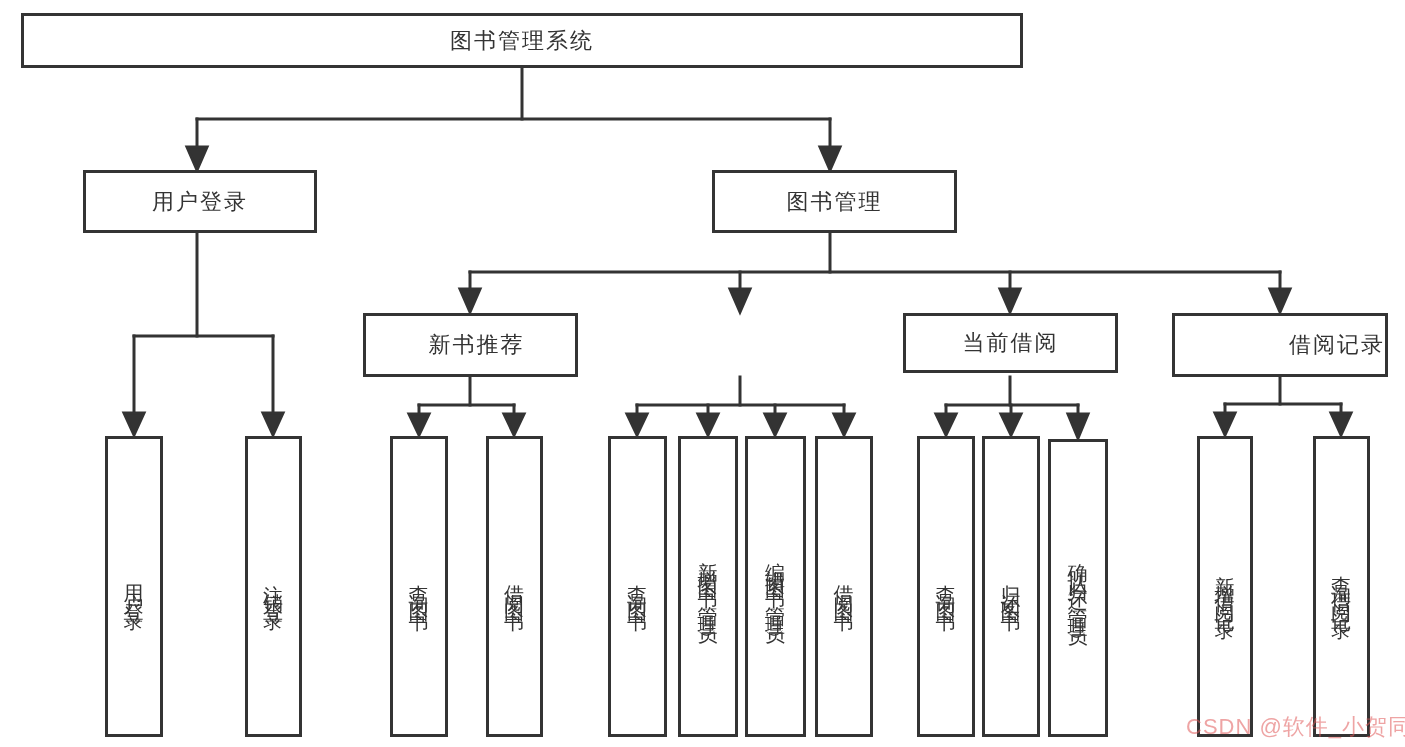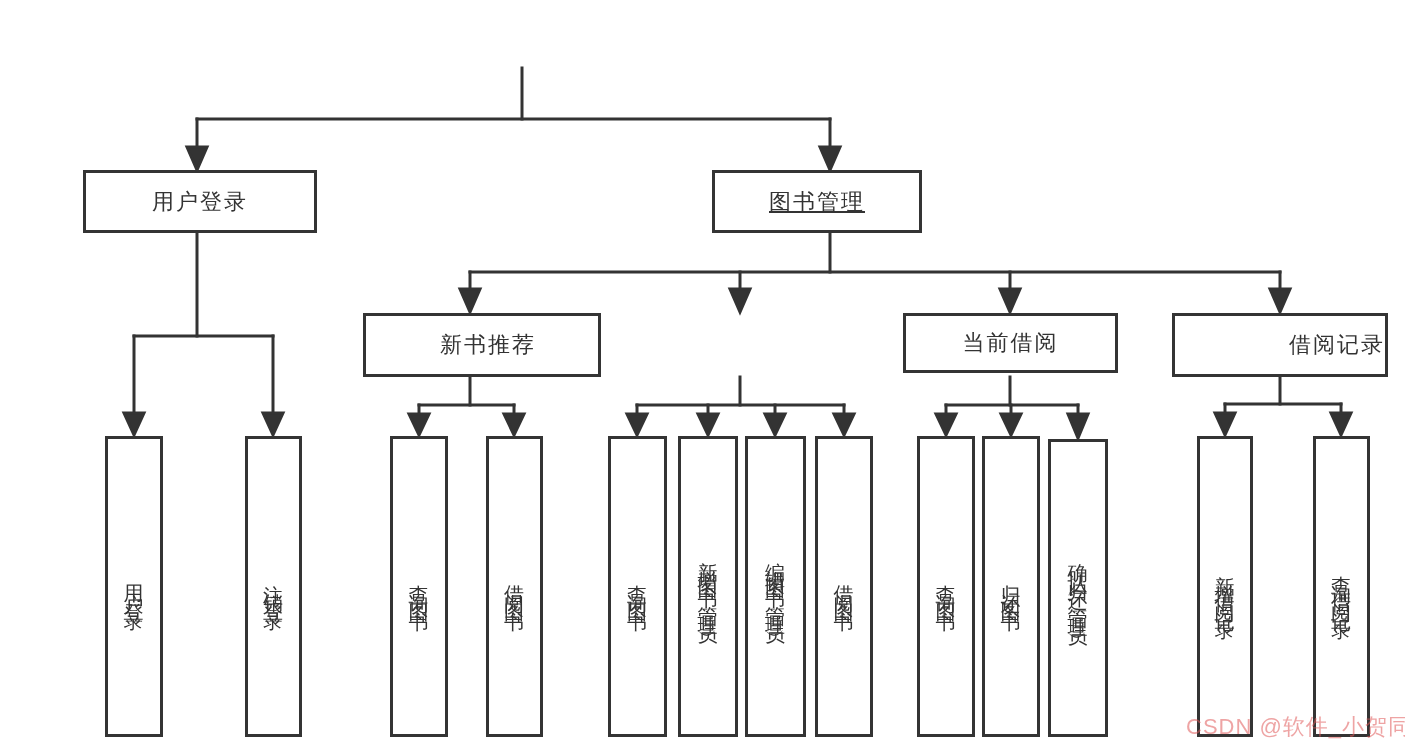--- a/index.html
+++ b/index.html
@@ -127,29 +127,32 @@
     <g>
       <line x1="1280" y1="377" x2="1280" y2="404"></line>
       <line x1="1225" y1="404" x2="1341" y2="404"></line>
       <line x1="1225" y1="404" x2="1225" y2="413"></line>
       <polygon points="1215,413 1235,413 1225,435"></polygon>
       <line x1="1341" y1="404" x2="1341" y2="413"></line>
       <polygon points="1331,413 1351,413 1341,435"></polygon>
     </g>
   </svg>
 
+  <div class="box" style="left:21px; top:13px; width:1002px; height:55px;">
+    <span class="hlabel">图书管理系统</span>
+  </div>
 
   <div class="box" style="left:83px; top:170px; width:234px; height:63px;">
     <span class="hlabel">用户登录</span>
   </div>
-  <div class="box" style="left:712px; top:170px; width:210px; height:63px;text-decoration:underline;">
+  <div class="box" style="left:712px; top:170px; width:245px; height:63px;">
     <span class="hlabel">图书管理</span>
   </div>
 
-  <div class="box" style="left:363px; top:313px; width:238px; height:64px;padding-left:12px;">
+  <div class="box" style="left:363px; top:313px; width:215px; height:64px;padding-left:12px;">
     <span class="hlabel">新书推荐</span>
   </div>
   <div class="box" style="left:903px; top:313px; width:215px; height:60px;">
     <span class="hlabel">当前借阅</span>
   </div>
   <div class="box" style="left:1172px; top:313px; width:216px; height:64px;justify-content:flex-end;">
     <span class="hlabel">借阅记录</span>
   </div>
 
   <div class="box" style="left:105px; top:436px; width:58px; height:301px;">

